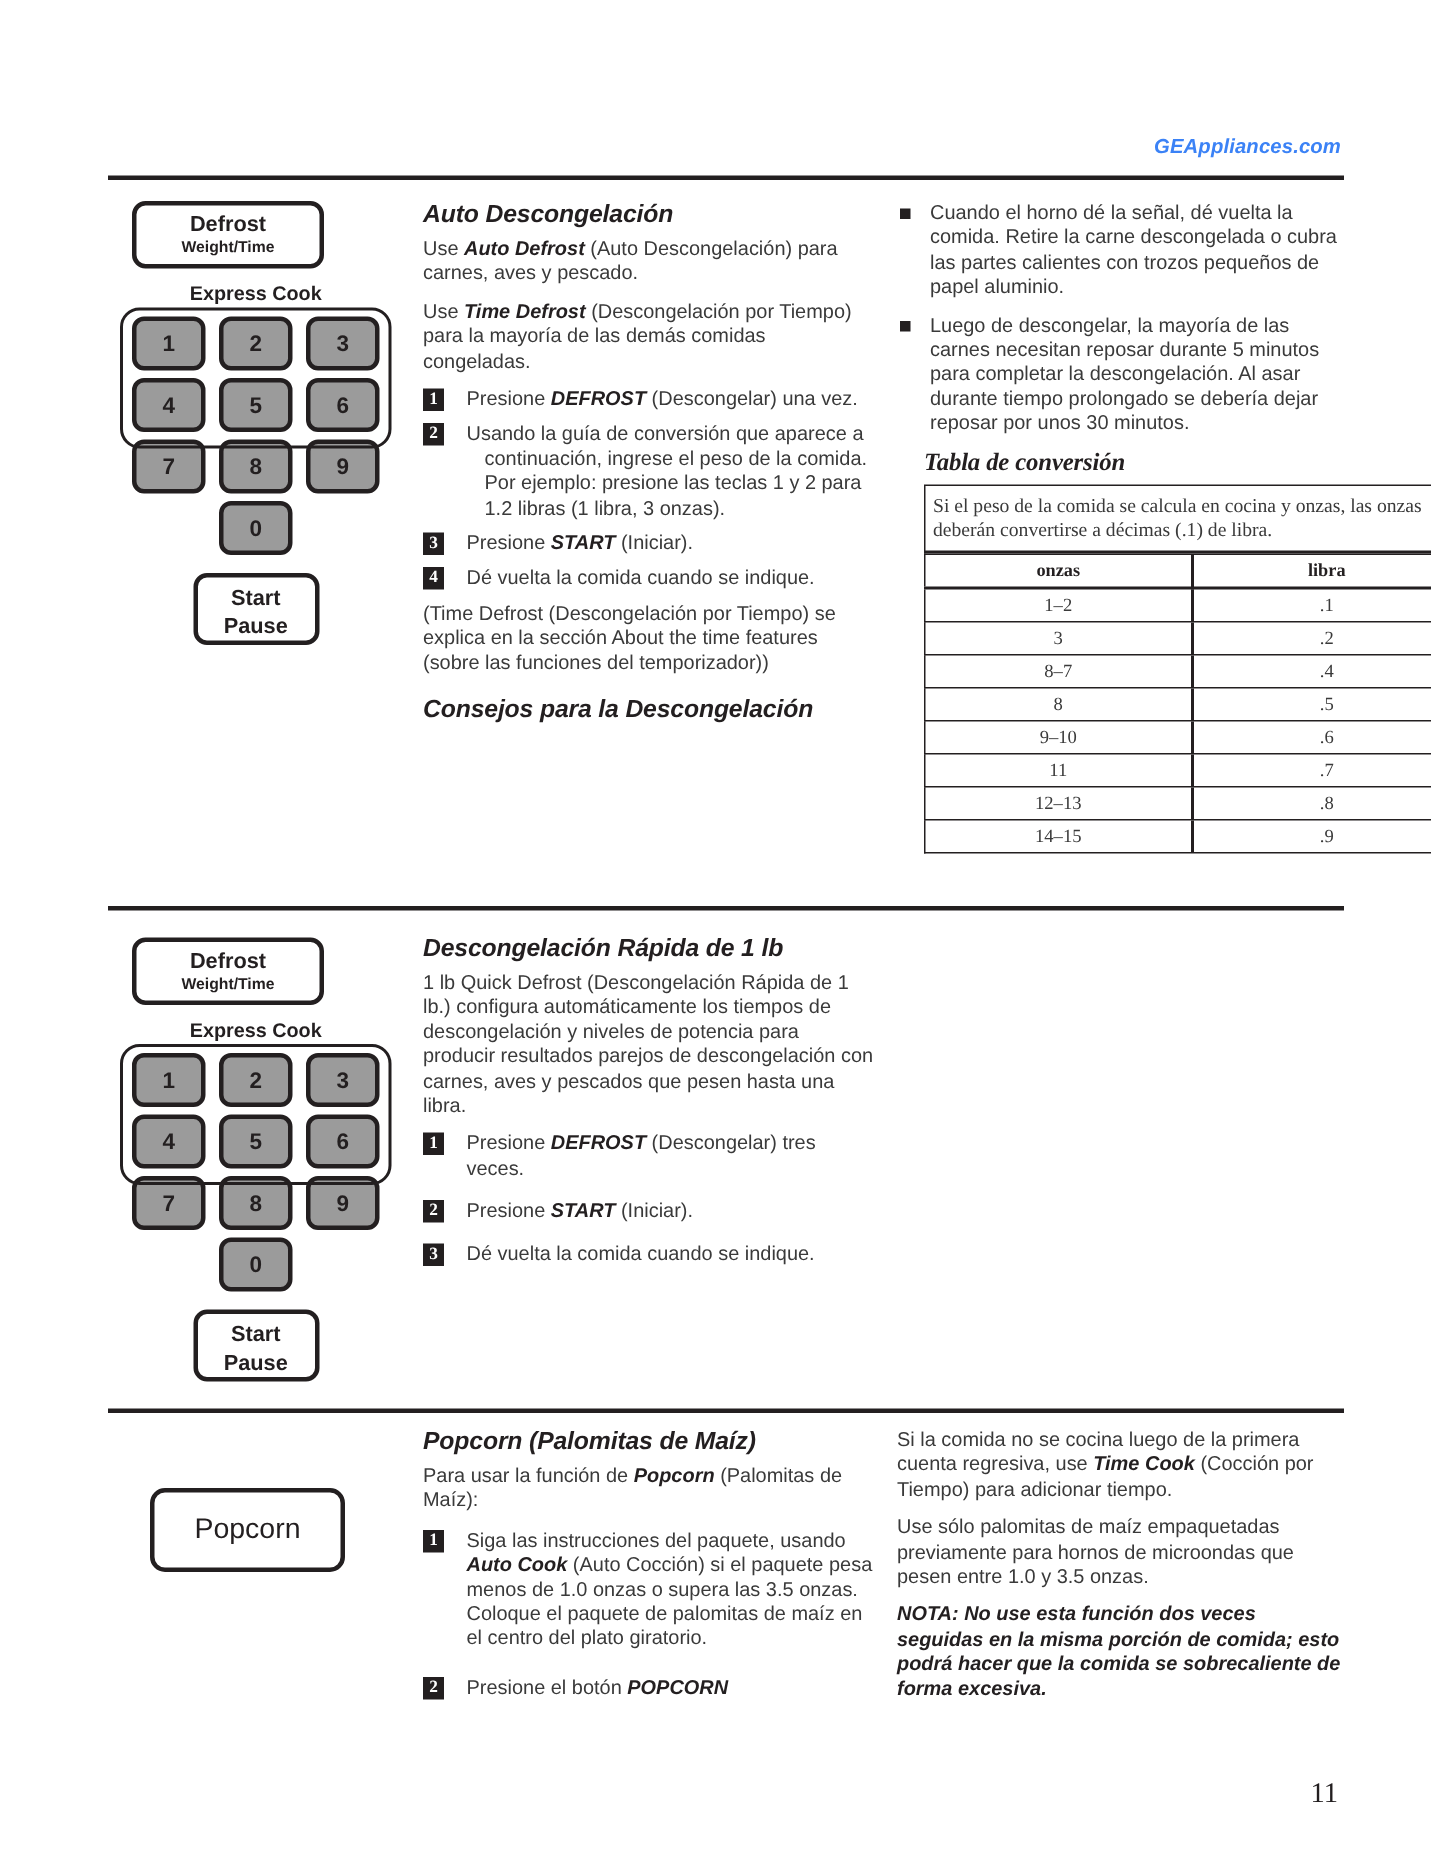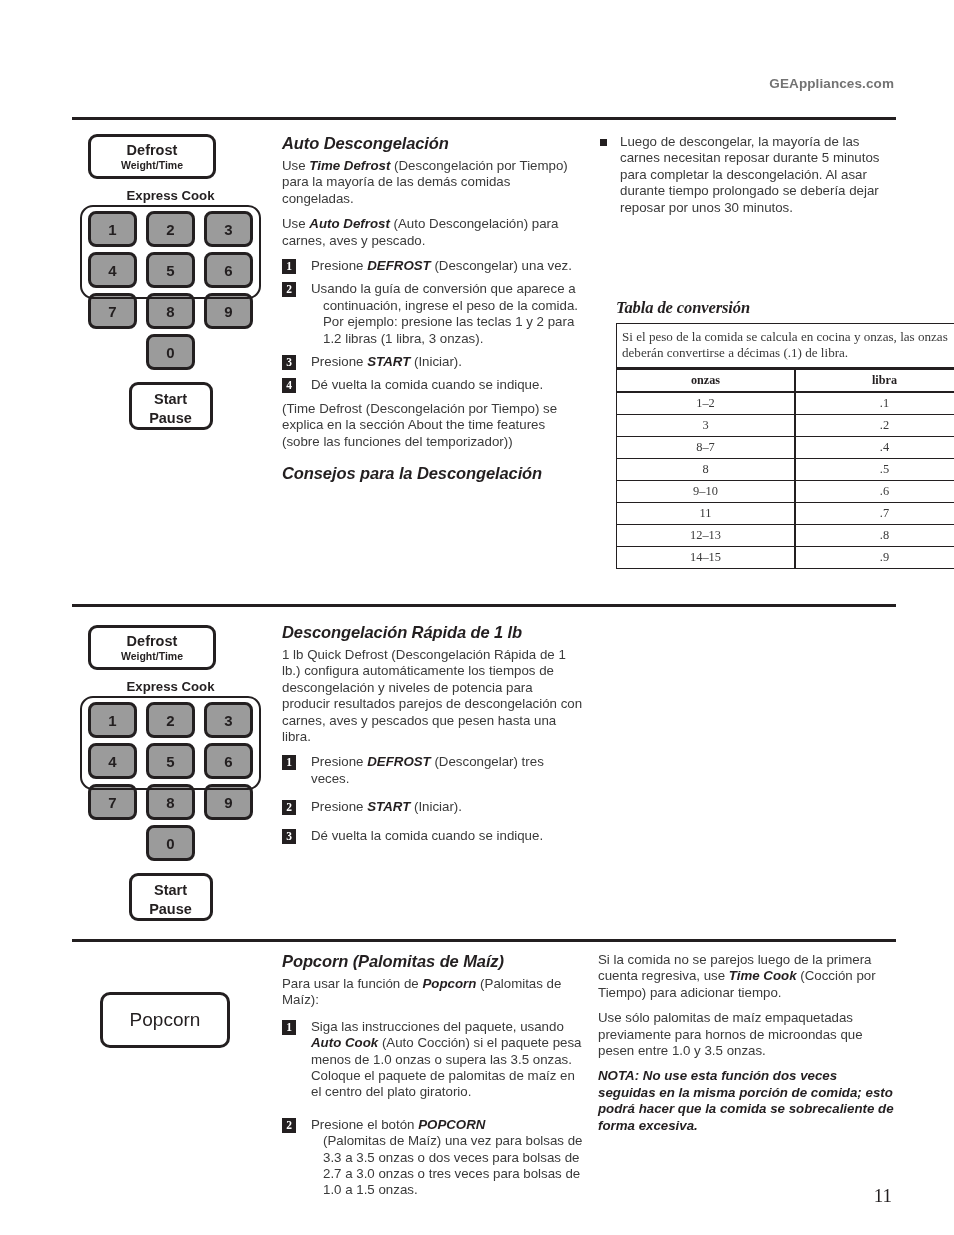--- a/index.html
+++ b/index.html
@@ -18,26 +18,27 @@
 
   .page {
     position: relative;
     width: 954px;
     height: 1235px;
   }
 
   
   .site-url {
     position: absolute;
-    top: 76px;
+    top: 90px;
     right: 60px;
     font-size: 13.5px;
+    font-style: italic;
     font-weight: bold;
     letter-spacing: .1px;
-    color: #737373;
+    color: #3b82f6;
   }
   .rule {
     position: absolute;
     left: 72px;
     right: 58px;
     height: 3px;
     background: #231f20;
   }
   .rule-top    { top: 117px; }
   .rule-mid    { top: 604px; }
@@ -285,23 +286,23 @@
 
     <div class="btn-outline btn-start">
       <div>Start</div>
       <div>Pause</div>
     </div>
   </div>
 
   <div class="col" style="left:282px; top:134px; width:298px;">
     <h2 class="sec-title">Auto Descongelación</h2>
 
+    <p class="body"><span>Use </span><span class="b">Auto Defrost</span><span> (Auto Descongelación) para carnes, aves y pescado.</span></p>
+
     <p class="body"><span>Use </span><span class="b">Time Defrost</span><span> (Descongelación por Tiempo) para la mayoría de las demás comidas congeladas.</span></p>
-
-    <p class="body"><span>Use </span><span class="b">Auto Defrost</span><span> (Auto Descongelación) para carnes, aves y pescado.</span></p>
 
     <ol class="steps">
       <li class="step">
         <span class="marker">1</span><span>Presione </span><span class="b">DEFROST</span><span> (Descongelar) una vez.</span>
       </li>
       <li class="step">
         <span class="marker">2</span><span>Usando la guía de conversión que aparece a</span>
         <span class="cont">continuación, ingrese el peso de la comida. Por ejemplo: presione las teclas 1 y 2 para 1.2 libras (1 libra, 3 onzas).</span>
       </li>
       <li class="step">
@@ -312,20 +313,21 @@
       </li>
     </ol>
 
     <p class="body" style="margin-top:4px;">(Time Defrost (Descongelación por Tiempo) se explica en la sección About the time features (sobre las funciones del temporizador))</p>
 
     <h2 class="sec-title" style="margin-top:14px;">Consejos para la Descongelación</h2>
   </div>
 
   <div class="col" style="left:598px; top:134px; width:298px;">
     <ul class="bullets">
+      <li class="bullet">Cuando el horno dé la señal, dé vuelta la comida. Retire la carne descongelada o cubra las partes calientes con trozos pequeños de papel aluminio.</li>
       <li class="bullet">Luego de descongelar, la mayoría de las carnes necesitan reposar durante 5 minutos para completar la descongelación. Al asar durante tiempo prolongado se debería dejar reposar por unos 30 minutos.</li>
     </ul>
   </div>
 
   <div class="conv-wrap" style="left:616px; top:298px; width:358px;font-family:Liberation Serif, serif;">
     <h2 class="sec-title">Tabla de conversión</h2>
     <div class="conv-note">Si el peso de la comida se calcula en cocina y onzas, las onzas deberán convertirse a décimas (.1) de libra.</div>
     <table class="conv">
       <thead>
         <tr>
@@ -429,26 +431,25 @@
     <h2 class="sec-title">Popcorn (Palomitas de Maíz)</h2>
     <p class="body"><span>Para usar la función de </span><span class="b">Popcorn</span><span> (Palomitas de Maíz):</span></p>
 
     <ol class="steps" style="margin-top:10px;">
       <li class="step" style="margin-bottom:16px;">
         <span class="marker">1</span><span>Siga las instrucciones del paquete, usando</span>
         <span class="cont" style="padding-left:0;"><span class="b">Auto Cook</span><span> (Auto Cocción) si el paquete pesa menos de 1.0 onzas o supera las 3.5 onzas. Coloque el paquete de palomitas de maíz en el centro del plato giratorio.</span></span>
       </li>
       <li class="step">
         <span class="marker">2</span><span>Presione el botón </span><span class="b">POPCORN</span>
-        <span class="cont"> (Palomitas de Maíz) una vez para bolsas de 3.3 a 3.5 onzas o dos veces para bolsas de 2.7 a 3.0 onzas o tres veces para bolsas de 1.0 a 1.5 onzas.</span>
       </li>
     </ol>
   </div>
 
   <div class="col" style="left:598px; top:952px; width:300px;">
-    <p class="body"><span>Si la comida no se parejos luego de la primera cuenta regresiva, use </span><span class="b">Time Cook</span><span> (Cocción por Tiempo) para adicionar tiempo.</span></p>
+    <p class="body"><span>Si la comida no se cocina luego de la primera cuenta regresiva, use </span><span class="b">Time Cook</span><span> (Cocción por Tiempo) para adicionar tiempo.</span></p>
     <p class="body">Use sólo palomitas de maíz empaquetadas previamente para hornos de microondas que pesen entre  1.0 y 3.5 onzas.</p>
     <p class="note-bold">NOTA: No use esta función dos veces seguidas en la misma porción de comida; esto podrá hacer que la comida se sobrecaliente de forma excesiva.</p>
   </div>
 
   <div class="page-num">11</div>
 
 </div>
 
 </body></html>

